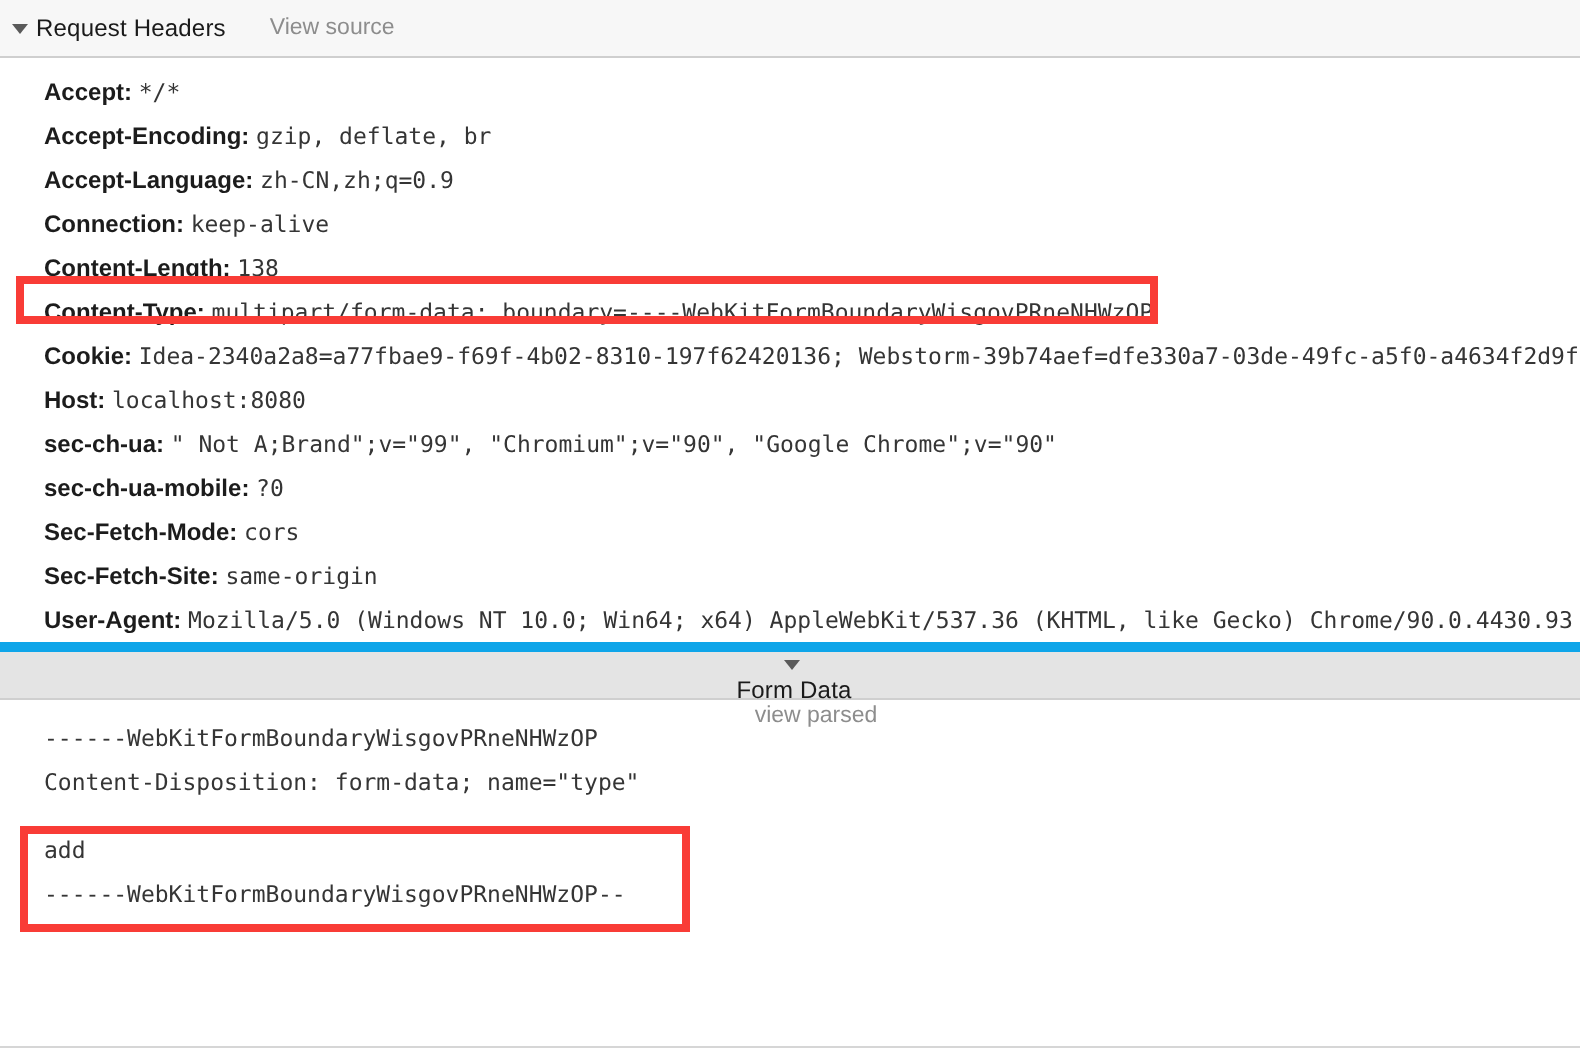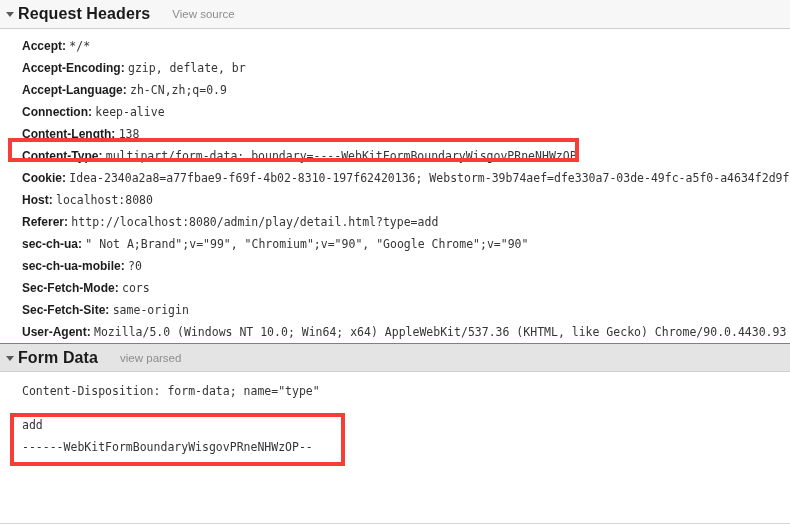--- a/index.html
+++ b/index.html
@@ -31,43 +31,44 @@
     padding-left: 4px;
     box-sizing: border-box;
     border-bottom: 1px solid #cfcfcf;
     user-select: none;
   }
   .section-header.req {
     background: #f7f7f7;
   }
   .section-header.form {
     background: #e4e4e4;
-    border-top: 1px solid #0ea5e9;
+    border-top: 5px solid #0ea5e9;
+    flex-direction: column;
   }
   .disclosure {
     width: 12px;
     height: 12px;
     flex: 0 0 12px;
     position: relative;
     margin-right: 2px;
   }
   .disclosure::before {
     content: "";
     position: absolute;
     left: 2px;
     top: 4px;
     width: 0;
     height: 0;
     border-left: 4px solid transparent;
     border-right: 4px solid transparent;
     border-top: 5px solid #5a5a5a;
   }
   .section-title {
-    font-weight: bold;
-    font-size: 16px;
+    font-weight: normal;
+    font-size: 12px;
     color: #1a1a1a;
     letter-spacing: 0.1px;
     white-space: nowrap;
   }
   .section-action {
     margin-left: 22px;
     font-size: 11.5px;
     color: #8d8d8d;
     white-space: nowrap;
     cursor: pointer;
@@ -186,24 +187,20 @@
     </div>
     <div class="hdr-row">
       <span class="hdr-name">Cookie: </span>
       <span class="hdr-val">Idea-2340a2a8=a77fbae9-f69f-4b02-8310-197f62420136; Webstorm-39b74aef=dfe330a7-03de-49fc-a5f0-a4634f2d9f9f</span>
     </div>
     <div class="hdr-row">
       <span class="hdr-name">Host: </span>
       <span class="hdr-val">localhost:8080</span>
     </div>
     <div class="hdr-row">
-      <span class="hdr-name">Referer: </span>
-      <span class="hdr-val">http://localhost:8080/admin/play/detail.html?type=add</span>
-    </div>
-    <div class="hdr-row">
       <span class="hdr-name">sec-ch-ua: </span>
       <span class="hdr-val">" Not A;Brand";v="99", "Chromium";v="90", "Google Chrome";v="90"</span>
     </div>
     <div class="hdr-row">
       <span class="hdr-name">sec-ch-ua-mobile: </span>
       <span class="hdr-val">?0</span>
     </div>
     <div class="hdr-row">
       <span class="hdr-name">Sec-Fetch-Mode: </span>
       <span class="hdr-val">cors</span>
@@ -218,20 +215,21 @@
     </div>
   </div>
 
   <div class="section-header form">
     <span class="disclosure"></span>
     <span class="section-title">Form Data</span>
     <span class="section-action">view parsed</span>
   </div>
 
   <div class="form-body">
+    <div class="form-row">------WebKitFormBoundaryWisgovPRneNHWzOP</div>
     <div class="form-row">Content-Disposition: form-data; name="type"</div>
     <div class="form-row spacer-row"></div>
     <div class="form-row">add</div>
     <div class="form-row">------WebKitFormBoundaryWisgovPRneNHWzOP--</div>
   </div>
 
   <div class="redbox" id="redbox-content-type"></div>
   <div class="redbox" id="redbox-formdata"></div>
 
   <div class="bottom-rule"></div>

